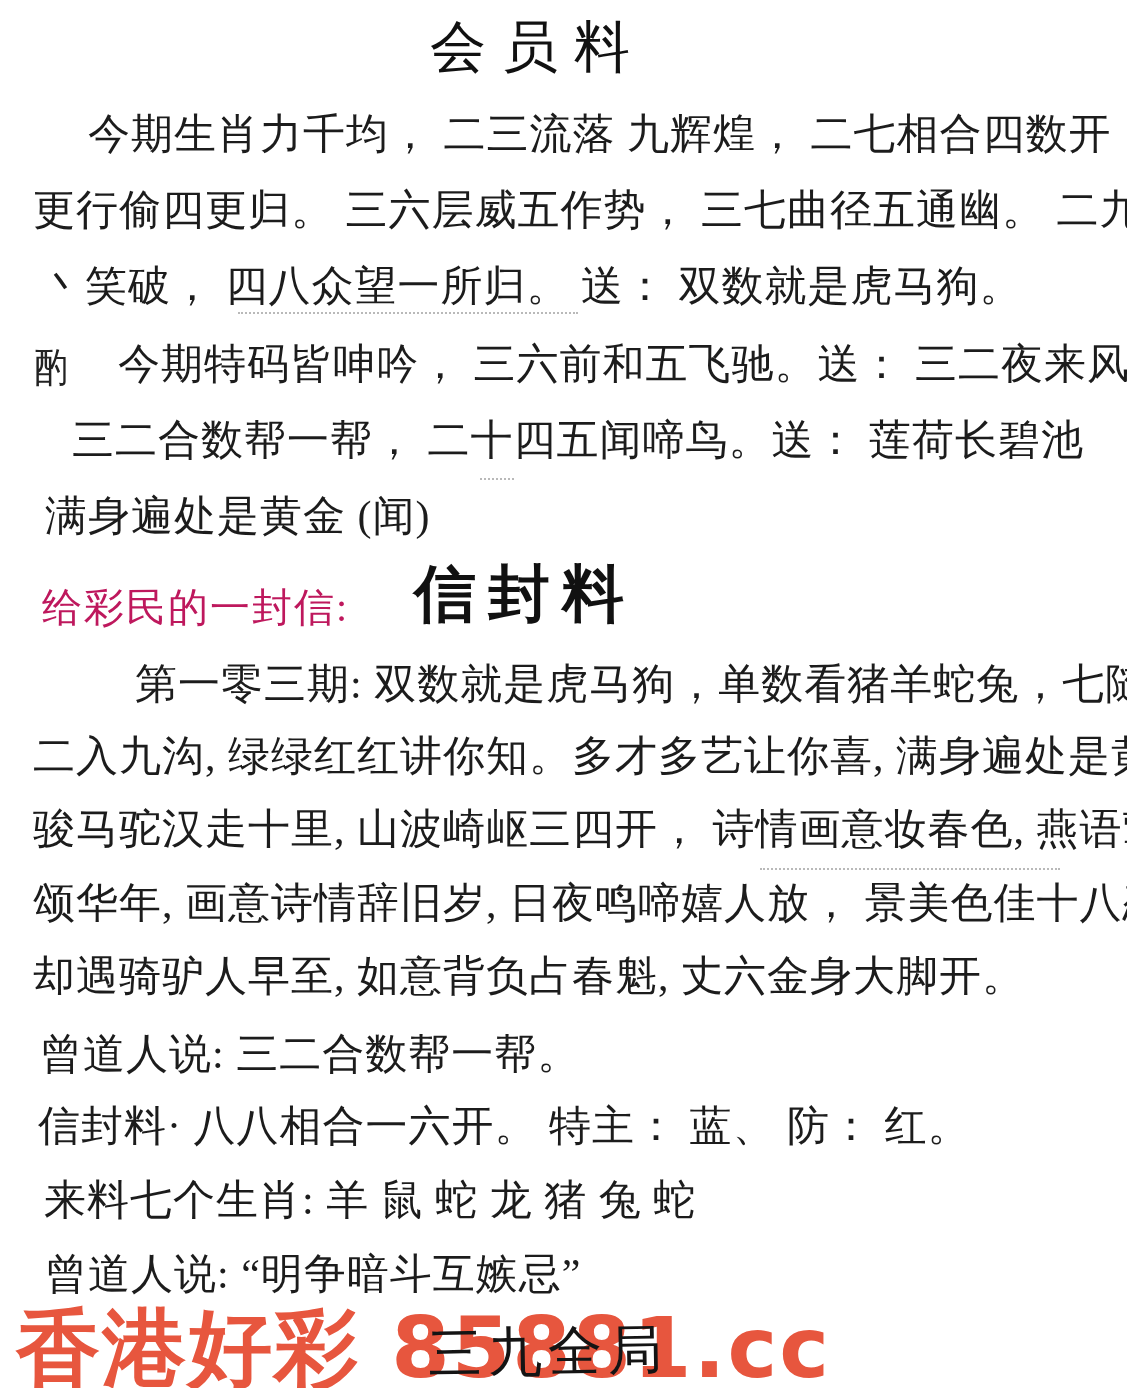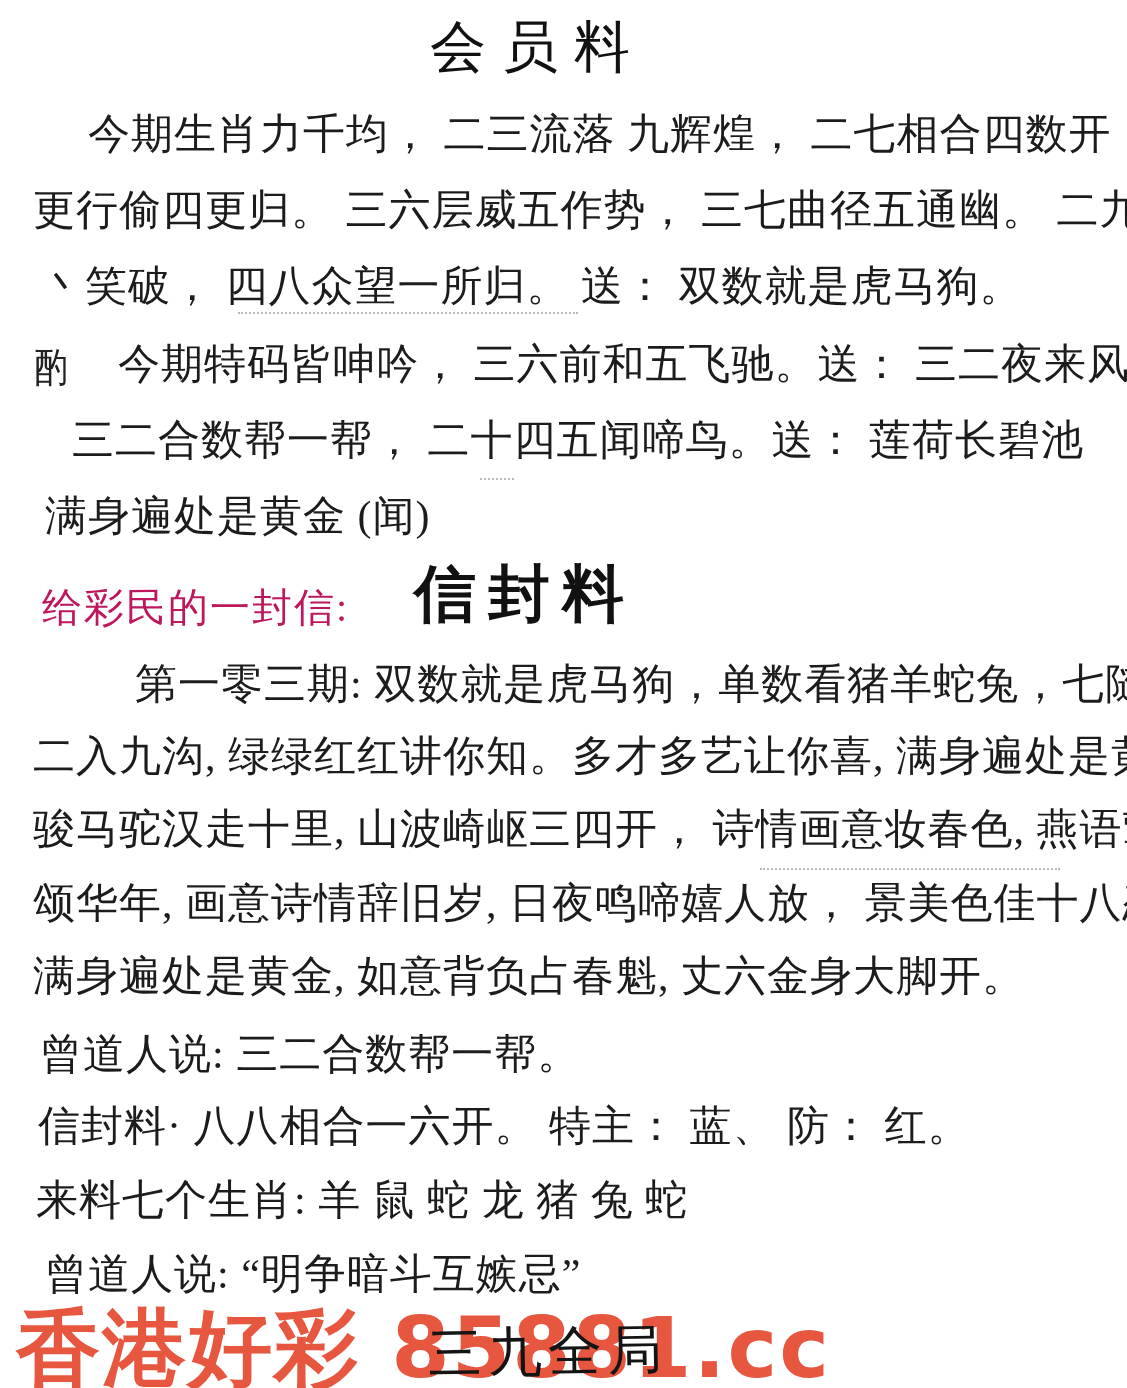--- a/index.html
+++ b/index.html
@@ -96,27 +96,27 @@
 <div class="abs h-sub" style="left:398px; top:552px;margin-left:16px;">信封料</div>
 
 <div class="abs line" style="left:135px; top:656px;">第一零三期:  双数就是虎马狗，单数看猪羊蛇兔，七随三</div>
 
 <div class="abs line" style="left:33px; top:728px;">二入九沟, 绿绿红红讲你知。多才多艺让你喜, 满身遍处是黄金,</div>
 
 <div class="abs line" style="left:33px; top:801px;">骏马驼汉走十里, 山波崎岖三四开， 诗情画意妆春色, 燕语莺歌</div>
 
 <div class="abs line" style="left:33px; top:875px;">颂华年, 画意诗情辞旧岁, 日夜鸣啼嬉人放， 景美色佳十八恋,</div>
 
-<div class="abs line" style="left:33px; top:948px;">满身遍处是黄金, 如意背负占春魁, 丈六金身大脚开。</div>
+<div class="abs line" style="left:33px; top:948px;">却遇骑驴人早至, 如意背负占春魁, 丈六金身大脚开。</div>
 
 <div class="abs line" style="left:40px; top:1026px;">曾道人说: 三二合数帮一帮。</div>
 
 <div class="abs line" style="left:38px; top:1098px;">信封料· 八八相合一六开。 特主： 蓝、 防： 红。</div>
 
-<div class="abs line" style="left:36px; top:1172px;">来料七个生肖:  羊  鼠  蛇  龙  猪  兔  蛇</div>
+<div class="abs line" style="left:44px; top:1172px;">来料七个生肖:  羊  鼠  蛇  龙  猪  兔  蛇</div>
 
 <div class="abs line" style="left:45px; top:1246px;">曾道人说:  “明争暗斗互嫉忌”</div>
 
 <div class="abs watermark" style="left: 16px; top: 1292px; color: rgb(231, 86, 62);">香港好彩 85881.cc</div>
 
 <div class="abs overlay-hand" style="left:428px; top:1316px;">三九全局</div>
 
 <div class="artifact" style="left:238px; top:312px; width:340px;"></div>
 <div class="artifact" style="left:760px; top:868px; width:300px;"></div>
 <div class="artifact" style="left:480px; top:478px; width:34px;"></div>

